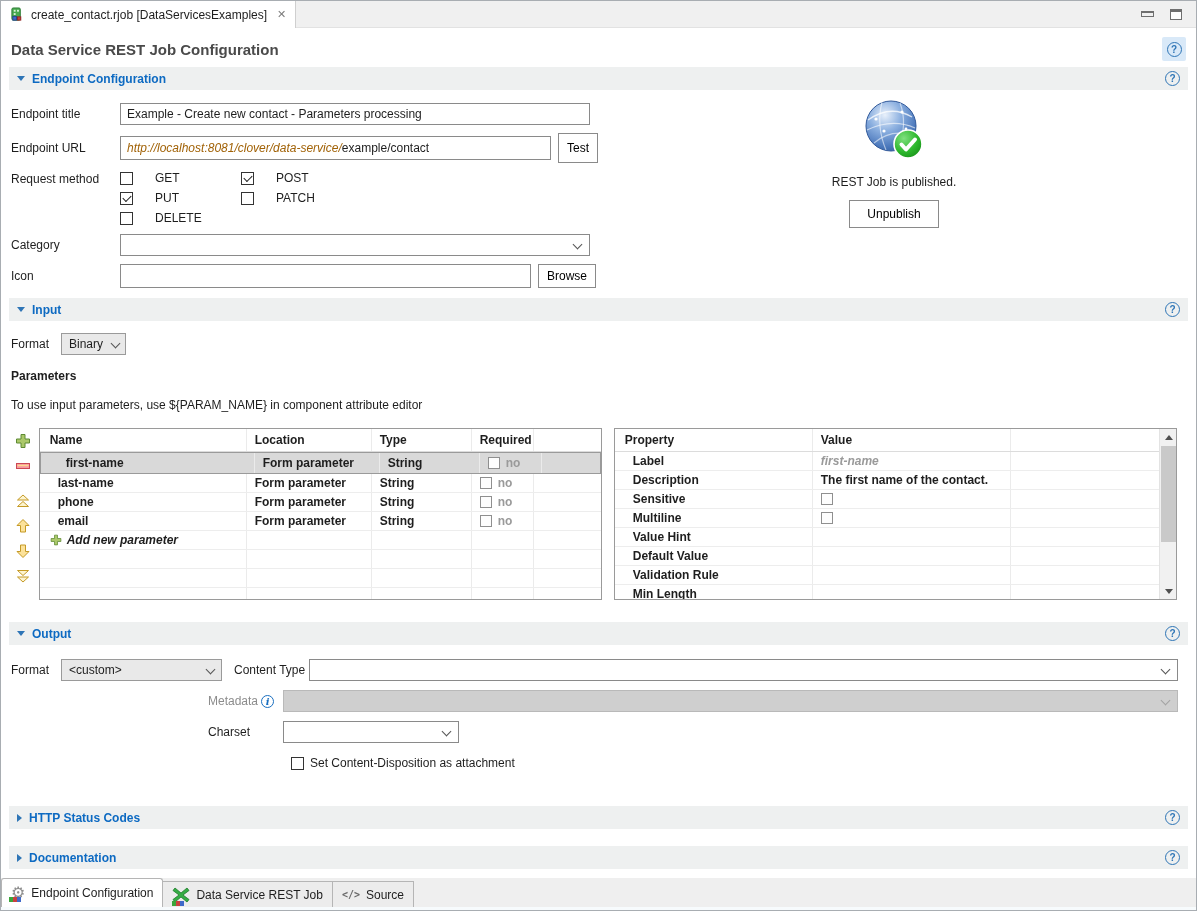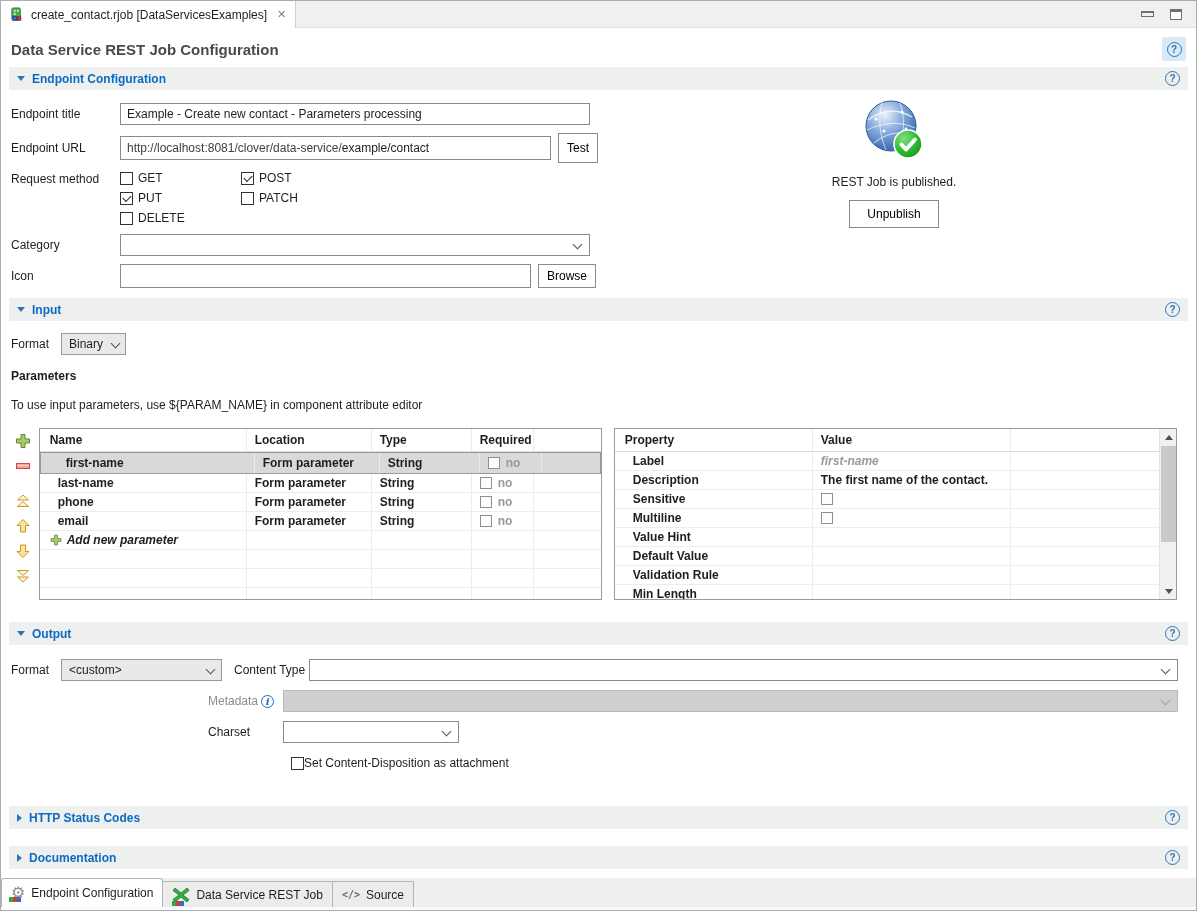--- a/index.html
+++ b/index.html
@@ -31,32 +31,32 @@
   .sec-head { margin:0 8px; height:23px; background:#eef0f0; display:flex; align-items:center; gap:7px; padding:0 8px; }
   .sec-title { color:#0d6ac2; font-weight:bold; }
   .arr-down { width:0; height:0; border-left:4px solid transparent; border-right:4px solid transparent; border-top:5px solid #2e75b6; }
   .arr-right { width:0; height:0; border-top:4px solid transparent; border-bottom:4px solid transparent; border-left:5px solid #2e75b6; }
   .sec-help { margin-left:auto; }
 
   
   .frow { display:flex; align-items:center; margin-bottom:8px; }
   .flabel { width:119px; padding-left:10px; flex:0 0 auto; }
   .tinput { height:22px; border:1px solid #8a8a8a; background:#fff; padding:2px 6px; font:inherit; color:#1e1e1e; }
-  .url-ph { color:#404040; }
+  .url-ph { color:#a16207; font-style:italic; }
   .btn { border:1px solid #8a8a8a; background:#fff; font:inherit; padding:3px 8px; cursor:default; }
   .combo { position:relative; height:22px; border:1px solid #8a8a8a; background:#fff; }
   .chev { position:absolute; right:8px; top:6px; width:7px; height:7px;
           border-right:1.6px solid #555; border-bottom:1.6px solid #555; transform:rotate(45deg); }
   .chev.dis { border-color:#a3a3a3; }
   .cb { width:13px; height:13px; border:1px solid #333; background:#fff; position:relative; flex:0 0 auto; }
   .cb.checked::after { content:""; position:absolute; left:2px; top:2px; width:7px; height:4px;
           border-left:1.8px solid #1e1e1e; border-bottom:1.8px solid #1e1e1e; transform:rotate(-45deg); }
   .cb.flat { width:12px; height:12px; border:1px solid #8f8f8f; background:#fdfdfd; }
   .methods-grid { display:grid; grid-template-columns:121px 121px; row-gap:6px; }
-  .method { display:flex; align-items:center; gap:5px; }
+  .method { display:flex; align-items:center; gap:22px; }
 
   
   .pubpanel { position:absolute; left:793px; top:8px; width:200px; display:flex; flex-direction:column; align-items:center; }
   .pub-text { margin-top:13px; }
   .pub-btn { margin-top:11px; padding:6px 17px; }
 
   
   .tables-row { display:flex; padding:0 8px; margin-top:16px; }
   .side-toolbar { width:30px; display:flex; flex-direction:column; align-items:flex-start; padding-top:5px; }
   .side-toolbar .tbico { margin:0 0 9px 6px; }
@@ -93,21 +93,21 @@
   .params-h { font-weight:bold; padding-left:10px; margin:14px 0 0; }
   .params-hint { padding-left:10px; margin:15px 0 0; }
   .out-row { display:flex; align-items:center; margin-bottom:9px; }
   .olabel { width:60px; padding-left:10px; flex:0 0 auto; }
   .olabel2 { width:87px; padding-left:12px; flex:0 0 auto; }
   .dim { color:#8c8c8c; }
   .info-i { display:inline-flex; width:13px; height:13px; border:1.3px solid #1a6fc0; border-radius:50%;
             color:#1a6fc0; align-items:center; justify-content:center; font-family:"DejaVu Serif", serif;
             font-style:italic; font-weight:bold; font-size:10px; margin-left:3px; vertical-align:-2px; }
   .dis-field { flex:1; height:22px; background:#cfcfcf; border:1px solid #b9b9b9; position:relative; margin-right:7px; }
-  .attach-row { display:flex; align-items:center; margin-left:290px; margin-top:13px; }
+  .attach-row { display:flex; align-items:center; gap:6px; margin-left:290px; margin-top:13px; }
 
   
   .btabs { position:absolute; left:0; right:0; bottom:0; height:32px; background:#efefef; display:flex; align-items:flex-end; border-bottom:3px solid #f7fbfd; }
   .btab { display:flex; align-items:center; gap:6px; padding:0 9px; height:26px; background:#ececec;
           border:1px solid #b5b5b5; border-bottom:none; border-left:none; }
   .btab.active { background:#ffffff; height:29px; border-left:1px solid #b5b5b5; border-top-left-radius:3px; border-top-right-radius:3px; z-index:2; }
   .gear-wrap { position:relative; font-size:16px; color:#8f8f8f; line-height:1; }
   .mini-blocks { position:absolute; left:-2px; bottom:-1px; display:flex; }
   .mini-blocks i { display:block; width:4px; height:5px; }
   .src-ico { color:#6a6a6a; font-family:"DejaVu Sans Mono", monospace; font-size:10px; font-weight:bold; }

